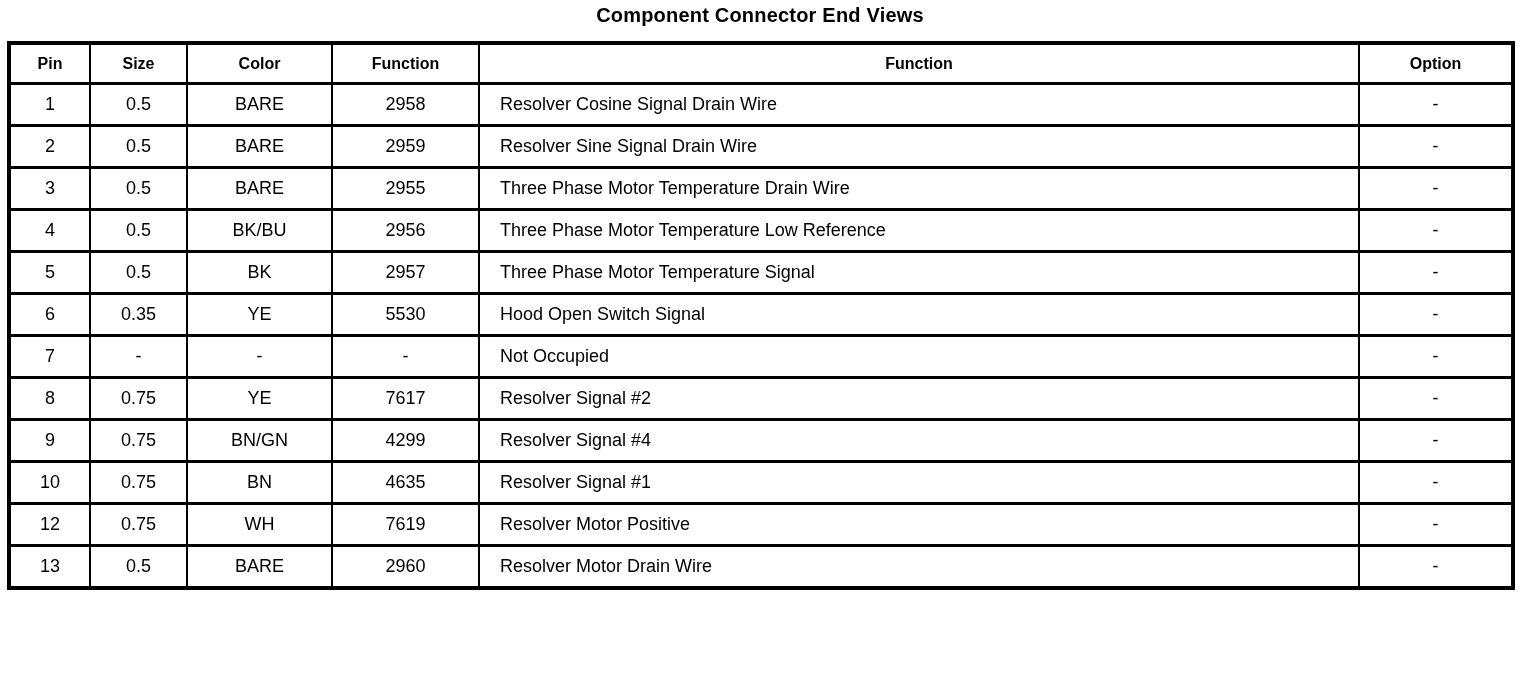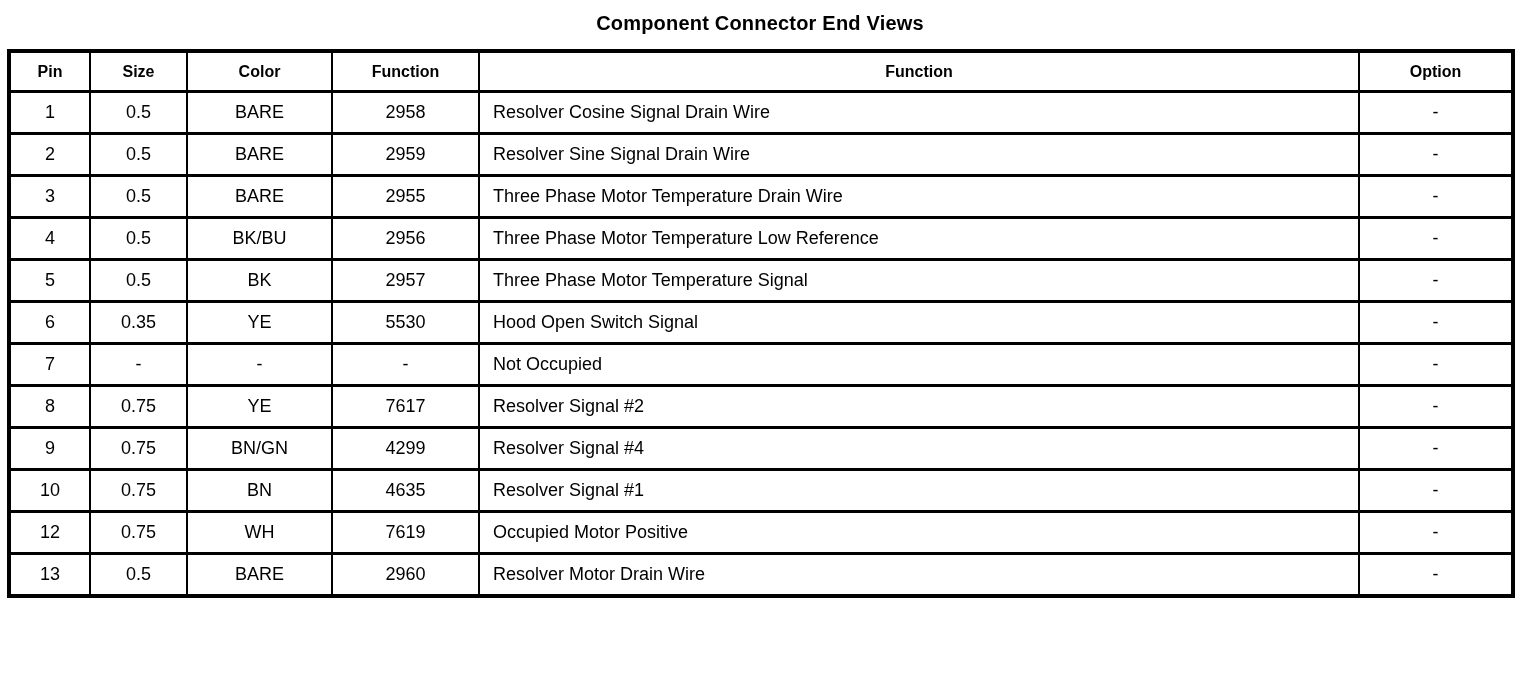--- a/index.html
+++ b/index.html
@@ -11,21 +11,21 @@
     width: 1520px;
     height: 688px;
     font-family: "Liberation Sans", sans-serif;
     color: #000000;
     overflow: hidden;
   }
   .page-title {
     text-align: center;
     font-weight: bold;
     font-size: 20px;
-    padding-top: 12px;
+    padding-top: 4px;
     height: 26px;
     letter-spacing: 0.2px;
   }
   table.pinout {
     border-collapse: collapse;
     table-layout: fixed;
     width: 1504px;
     margin: 11px 0 0 7px;
     border: 4px solid #000000;
   }
@@ -45,21 +45,21 @@
     font-weight: bold;
     text-align: center;
   }
   table.pinout td {
     height: 39px;
     font-size: 18px;
     text-align: center;
   }
   table.pinout td.fn {
     text-align: left;
-    padding-left: 13px;
+    padding-left: 20px;
   }
   col.c-pin      { width: 81px; }
   col.c-size     { width: 97px; }
   col.c-color    { width: 145px; }
   col.c-circuit  { width: 147px; }
   col.c-function { width: 880px; }
   col.c-option   { width: 154px; }
 </style>
 </head>
 <body>
@@ -164,21 +164,21 @@
         <td>BN</td>
         <td>4635</td>
         <td class="fn">Resolver Signal #1</td>
         <td>-</td>
       </tr>
       <tr>
         <td>12</td>
         <td>0.75</td>
         <td>WH</td>
         <td>7619</td>
-        <td class="fn">Occupied Motor Positive</td>
+        <td class="fn">Resolver Motor Positive</td>
         <td>-</td>
       </tr>
       <tr>
         <td>13</td>
         <td>0.5</td>
         <td>BARE</td>
         <td>2960</td>
         <td class="fn">Resolver Motor Drain Wire</td>
         <td>-</td>
       </tr>

